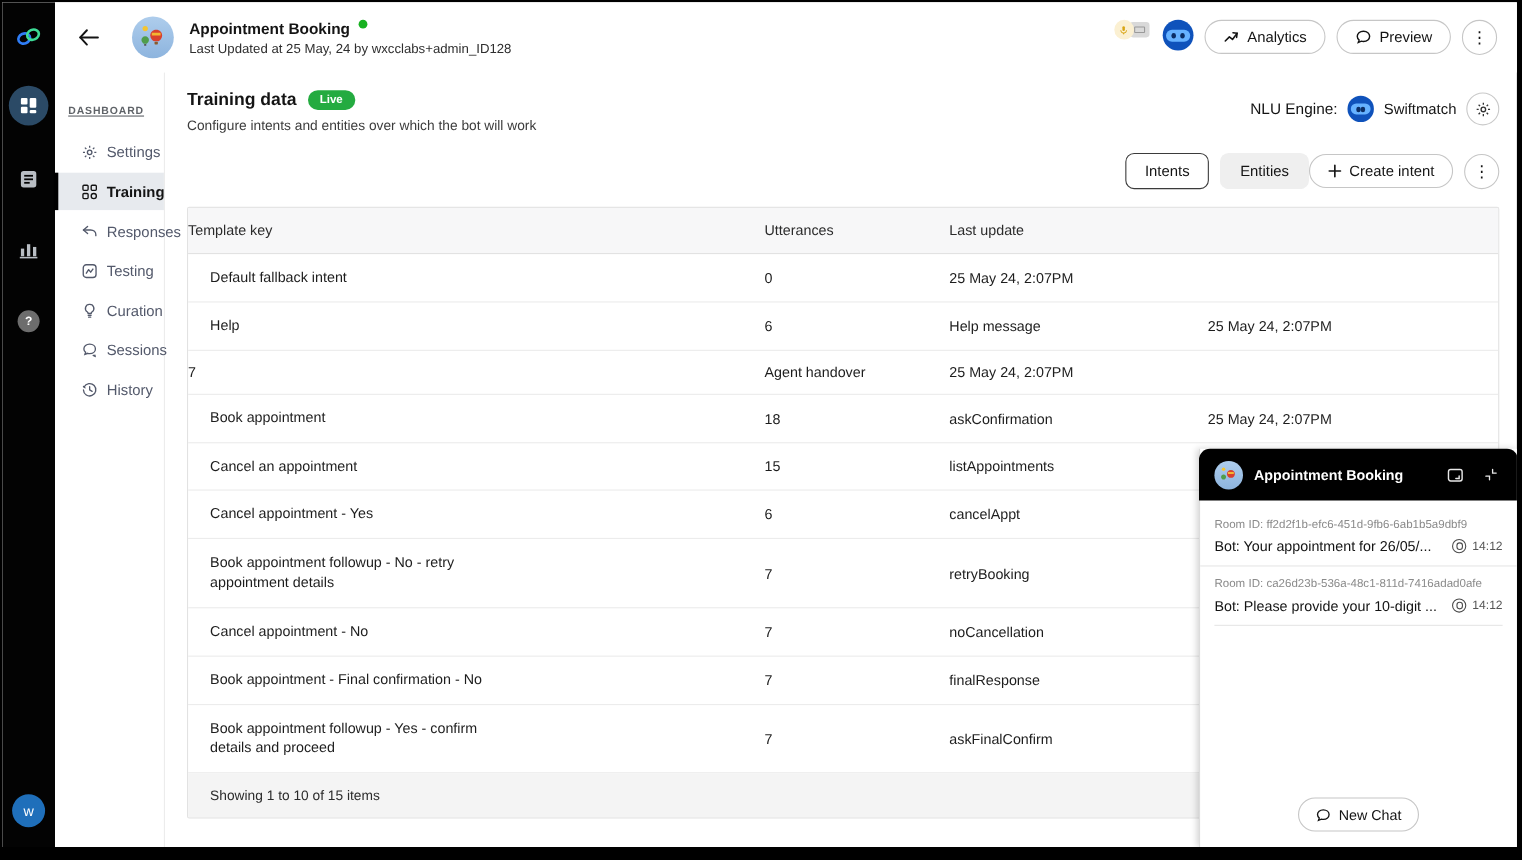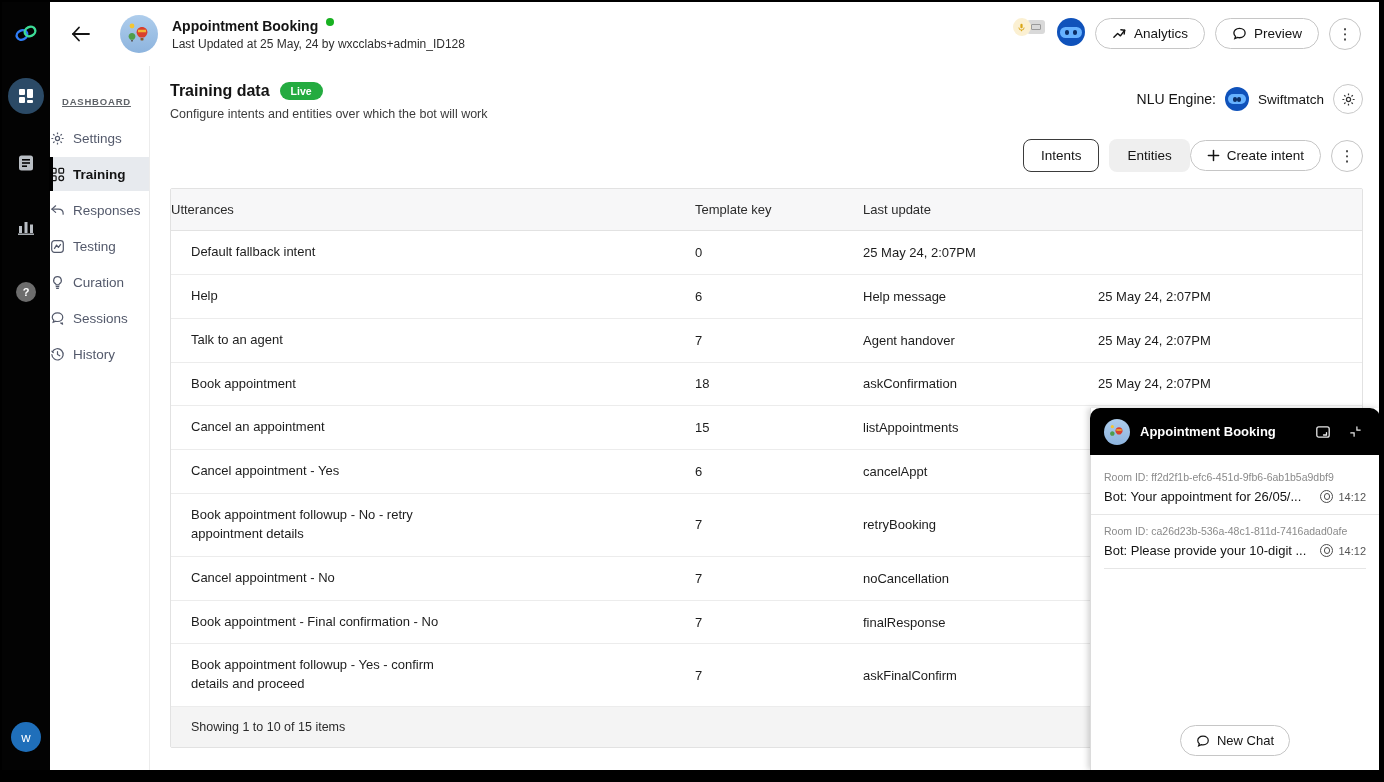--- a/index.html
+++ b/index.html
@@ -35,21 +35,21 @@
   .bot-face { position:absolute; left:3px; right:3px; top:9px; height:11px; border-radius:6px; background:#66b2ff; }
   .bot-face i { position:absolute; top:3px; width:4px; height:5px; border-radius:2px; background:#0b2e66; }
   .bot-face i.l { left:5px; } .bot-face i.r { right:5px; }
   .pill-btn { display:flex; align-items:center; gap:7px; border:1px solid #c6c6c6; border-radius:18px; padding:7px 16px; font-size:13.5px; color:#141414; background:#fff; cursor:pointer; }
   .round-btn { width:32px; height:32px; border:1px solid #c6c6c6; border-radius:50%; background:#fff; display:flex; align-items:center; justify-content:center; font-size:15px; color:#141414; cursor:pointer; letter-spacing:0; }
 
   
   .workspace { flex:1; display:flex; min-height:0; }
   .sidebar { width:100px; border-right:1px solid #ececec; padding-top:30px; flex-shrink:0; background:#fff; }
   .sb-section { font-size:9.5px; font-weight:bold; letter-spacing:0.8px; color:#5f6368; padding-left:12px; margin-bottom:14px;text-decoration:underline; }
-  .sb-item { display:flex; align-items:center; gap:8px; height:34px; padding-left:0; font-size:13.5px; color:#53596b; cursor:pointer; position:relative; margin-bottom:2px; }
+  .sb-item { display:flex; align-items:center; gap:8px; height:34px; padding-left:24px; font-size:13.5px; color:#53596b; cursor:pointer; position:relative; margin-bottom:2px; }
   .sb-item svg { flex-shrink:0; }
   .sb-item.active { background:#e7eaee; color:#141414; font-weight:bold; }
   .sb-item.active::before { content:""; position:absolute; left:-1px; top:0; bottom:0; width:4px; background:#000; }
 
   .content { flex:1; padding:16px 16px 0 20px; min-width:0; position:relative; }
   .content-head { display:flex; justify-content:space-between; align-items:flex-start; }
   .heading-line { display:flex; align-items:center; gap:10px; }
   .page-heading { font-size:16px; font-weight:bold; color:#141414; }
   .live-badge { background:#24ab40; color:#fff; font-size:10.5px; font-weight:bold; border-radius:10px; padding:3px 11px; }
   .page-desc { font-size:12.5px; color:#3c3c3c; margin-top:7px; }
@@ -305,44 +305,41 @@
                     <line x1="1.5" y1="7" x2="12.5" y2="7"></line>
                   </svg>
                 <span>Create intent</span>
               </button>
               <button class="round-btn">⋮</button>
             </div>
           </div>
 
           <div class="tbl">
             <div class="tbl-header">
+              <div>Template key</div>
               <div>Utterances</div>
-              <div>Template key</div>
               <div>Last update</div>
             </div>
 
             <div class="tbl-row">
               <div class="cell-first name-cell">
                   <span>Default fallback intent</span>
                 </div>
               <div>0</div>
               <div>25 May 24, 2:07PM</div>
             </div>
             <div class="tbl-row">
               <div class="cell-first name-cell">
                   <span>Help</span>
                 </div>
               <div>6</div>
               <div>Help message</div>
               <div>25 May 24, 2:07PM</div>
             </div>
             <div class="tbl-row">
-              <div class="cell-first name-cell">
-                  <span>Talk to an agent</span>
-                </div>
               <div>7</div>
               <div>Agent handover</div>
               <div>25 May 24, 2:07PM</div>
             </div>
             <div class="tbl-row">
               <div class="cell-first name-cell">
                   <span>Book appointment</span>
                 </div>
               <div>18</div>
               <div>askConfirmation</div>

